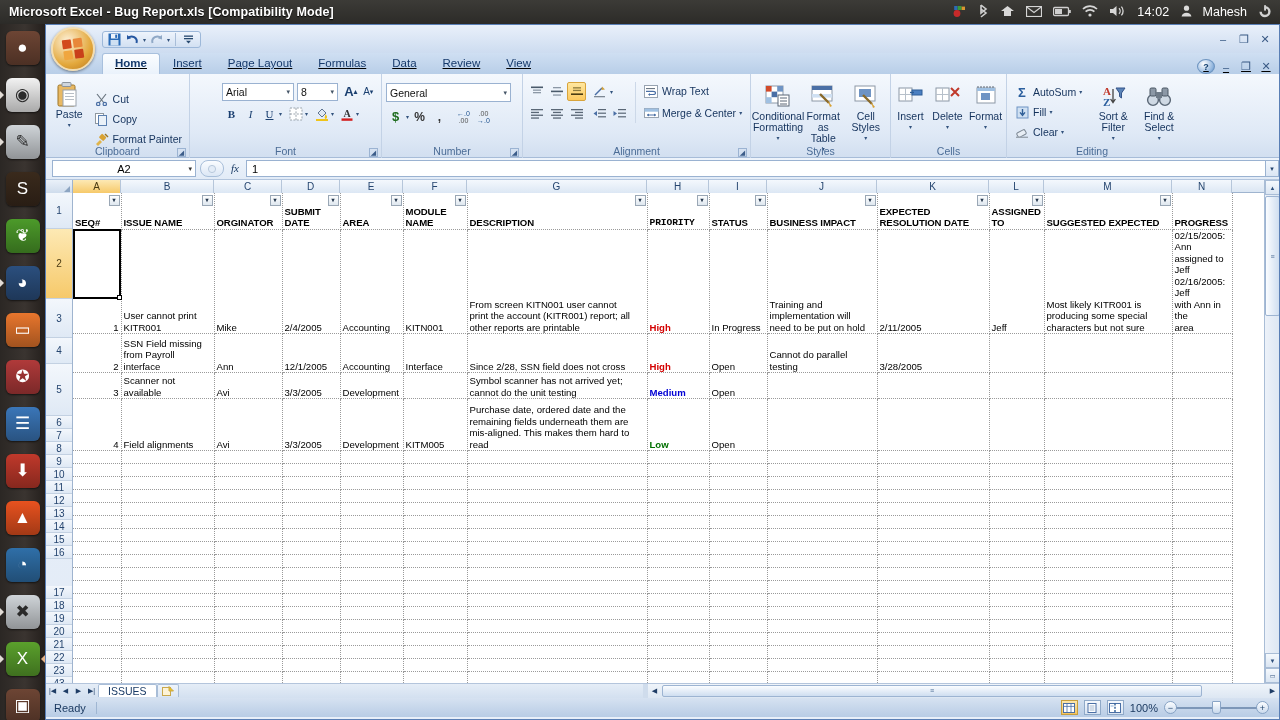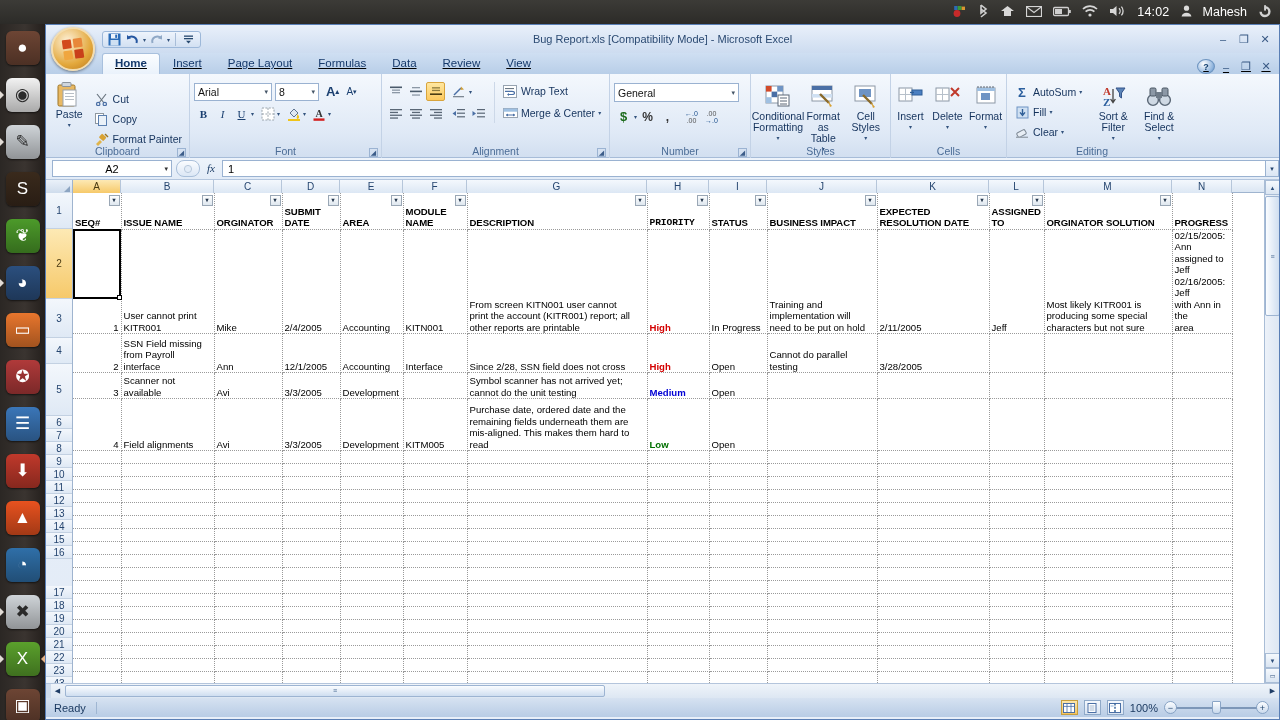--- a/index.html
+++ b/index.html
@@ -95,34 +95,34 @@
   .col{display:flex;flex-direction:column;justify-content:center;gap:2px;}
   .mini{display:flex;align-items:center;gap:3px;font-size:10.5px;
     color:#14325c;padding:1px 3px;white-space:nowrap;line-height:13px;}
   .bigbtn{display:flex;flex-direction:column;align-items:center;
     justify-content:flex-start;font-size:10.5px;color:#14325c;
     padding:2px 3px;width:46px;text-align:center;line-height:11px;}
   .sq16{width:16px;height:16px;display:inline-flex;align-items:center;
     justify-content:center;font-size:11px;}
   .sq28{width:28px;height:28px;display:inline-flex;align-items:center;
     justify-content:center;font-size:20px;}
-  .fbox{display:flex;align-items:center;gap:0;margin-bottom:3px;}
+  .fbox{display:flex;align-items:center;gap:0;margin-bottom:3px;margin-left:28px;}
   .inp{height:18px;border:1px solid #9ab2d1;background:#fff;font-size:10.5px;
     padding:0 3px;display:flex;align-items:center;color:#111;}
   .inp .car{margin-left:auto;font-size:7px;color:#456;padding-left:4px}
   .tbtn{width:19px;height:19px;border:1px solid transparent;display:flex;
     align-items:center;justify-content:center;font-size:11px;color:#1a3f70;}
   .tbtn.sel{background:linear-gradient(to bottom,#ffe7a0,#fcc95f);
     border:1px solid #d8a43c;border-radius:2px;}
   .caret{font-size:6px;color:#33537e;}
 
   
   #fbar{height:22px;background:linear-gradient(to bottom,#eef4fb,#e2ebf7);
     display:flex;align-items:center;border-bottom:1px solid #b3c5dd;}
-  #namebox{width:120px;height:17px;margin-left:6px;background:#fff;
+  #namebox{width:144px;height:17px;margin-left:6px;background:#fff;
     border:1px solid #9ab2d1;display:flex;align-items:center;
     justify-content:center;font-size:11px;position:relative;}
   #namebox .car{position:absolute;right:3px;font-size:7px;color:#333;}
   .fsep{width:24px;height:17px;margin-left:4px;display:flex;
     align-items:center;justify-content:center;
     background:linear-gradient(to bottom,#fafcff,#dce7f5);
     border:1px solid #a9bfda;border-radius:8px;}
   .fxbtn{width:22px;height:17px;display:flex;align-items:center;
     justify-content:center;font-size:11px;font-style:italic;color:#234;}
   #fcontent{flex:1;height:17px;background:#fff;border:1px solid #9ab2d1;
@@ -222,20 +222,21 @@
     font-size:9px;color:#24486f;display:flex;align-items:center;
     justify-content:center;z-index:2;}
   #zslider .zh{position:absolute;left:48px;width:9px;height:13px;z-index:2;
     background:linear-gradient(to bottom,#fdfefe,#c8d9ed);border:1px solid #8aa5c6;
     border-radius:1px 1px 3px 3px;}
 </style>
 </head>
 <body>
 
 <div id="unity-panel">
+  <div class="appname">Microsoft Excel - Bug Report.xls  [Compatibility Mode]</div>
   <div id="tray">
     <span class="g">
       <svg width="14" height="13" viewBox="0 0 14 13">
           <circle cx="4" cy="8.5" r="3.4" fill="#d42a2a"></circle>
           <rect x="4.5" y="1" width="4" height="4" fill="#3aa23a"></rect>
           <rect x="1.2" y="1" width="3.2" height="4" fill="#2b6fc4"></rect>
           <rect x="8.6" y="1.6" width="3.4" height="3.4" fill="#e8a030"></rect>
         </svg>
     </span>
     <span class="g">
@@ -374,21 +375,20 @@
       <span class="caret">▾</span>
       <span style="width:1px;height:13px;background:#a8bdd8;margin:0 2px"></span>
       <span class="qbtn">
         <svg width="11" height="11" viewBox="0 0 11 11">
             <rect x="1" y="1.5" width="9" height="1.3" fill="#27496f"></rect>
             <rect x="1" y="4" width="9" height="1.3" fill="#27496f"></rect>
             <path d="M3 6.8 L8 6.8 L5.5 9.6 Z" fill="#27496f"></path>
           </svg>
       </span>
     </div>
-    <div class="caption">Bug Report.xls  [Compatibility Mode] - Microsoft Excel</div>
     <div class="wctrl">
       <span>–</span>
       <span>❐</span>
       <span>✕</span>
     </div>
   </div>
 
   <div id="office-orb">
     <div class="sq">
         <i></i>
@@ -510,20 +510,45 @@
                 <rect x="1.5" y="11.4" width="11" height="2.4" fill="#d31f1f"></rect>
               </svg>
           </div>
           <div class="caret" style="align-self:center">▾</div>
         </div>
       </div>
       <div class="gl">Font</div>
       <div class="dlg">◢</div>
     </div>
 
+    <div class="grp" style="width:141px">
+      <div style="display:flex;flex-direction:column;padding-top:6px;gap:5px">
+        <div class="inp" style="width:125px;height:19px">
+          <span>General</span>
+          <span class="car">▾</span>
+        </div>
+        <div style="display:flex;align-items:center;gap:1px">
+          <div class="tbtn" style="font-weight:bold;color:#1c6b1c;font-size:13px">$</div>
+          <div class="caret" style="align-self:center">▾</div>
+          <div class="tbtn" style="font-weight:bold;font-size:12px;color:#333">%</div>
+          <div class="tbtn" style="font-weight:bold;font-size:12px;color:#333">,</div>
+          <div class="tbtn" style="margin-left:4px;font-size:7px;line-height:7px;flex-direction:column;display:flex">
+            <span style="color:#1c4f8c">←.0</span>
+              <span style="color:#555">.00</span>
+          </div>
+          <div class="tbtn" style="font-size:7px;line-height:7px;flex-direction:column;display:flex">
+            <span style="color:#555">.00</span>
+              <span style="color:#1c4f8c">→.0</span>
+          </div>
+        </div>
+      </div>
+      <div class="gl">Number</div>
+      <div class="dlg">◢</div>
+    </div>
+
     <div class="grp" style="width:228px">
       <div style="display:flex;padding-top:5px;gap:6px">
         <div style="display:flex;flex-direction:column;gap:3px">
           <div style="display:flex;gap:1px">
             <div class="tbtn">
               <svg width="14" height="13" viewBox="0 0 14 13">
                   <rect x="1" y="1.5" width="12" height="1.6" fill="#4a5a6b"></rect>
                   <rect x="3" y="4.5" width="8" height="1.3" fill="#8c98a6"></rect>
                   <rect x="3" y="7" width="8" height="1.3" fill="#8c98a6"></rect>
                 </svg>
@@ -615,45 +640,20 @@
                   <path d="M5 6.6 L3 8 L5 9.4 Z" fill="#4a6fa5"></path>
                   <path d="M10 6.6 L12 8 L10 9.4 Z" fill="#4a6fa5"></path>
                 </svg>
             </span>
             <span>Merge &amp; Center</span>
             <span class="caret">▾</span>
           </div>
         </div>
       </div>
       <div class="gl">Alignment</div>
-      <div class="dlg">◢</div>
-    </div>
-
-    <div class="grp" style="width:141px">
-      <div style="display:flex;flex-direction:column;padding-top:6px;gap:5px">
-        <div class="inp" style="width:125px;height:19px">
-          <span>General</span>
-          <span class="car">▾</span>
-        </div>
-        <div style="display:flex;align-items:center;gap:1px">
-          <div class="tbtn" style="font-weight:bold;color:#1c6b1c;font-size:13px">$</div>
-          <div class="caret" style="align-self:center">▾</div>
-          <div class="tbtn" style="font-weight:bold;font-size:12px;color:#333">%</div>
-          <div class="tbtn" style="font-weight:bold;font-size:12px;color:#333">,</div>
-          <div class="tbtn" style="margin-left:4px;font-size:7px;line-height:7px;flex-direction:column;display:flex">
-            <span style="color:#1c4f8c">←.0</span>
-              <span style="color:#555">.00</span>
-          </div>
-          <div class="tbtn" style="font-size:7px;line-height:7px;flex-direction:column;display:flex">
-            <span style="color:#555">.00</span>
-              <span style="color:#1c4f8c">→.0</span>
-          </div>
-        </div>
-      </div>
-      <div class="gl">Number</div>
       <div class="dlg">◢</div>
     </div>
 
     <div class="grp" style="width:140px">
       <div class="gbody" style="padding-top:4px;justify-content:center">
         <div class="bigbtn">
           <span class="sq28">
             <svg width="26" height="24" viewBox="0 0 26 24">
                 <rect x="1" y="1" width="17" height="17" fill="#fff" stroke="#8c98a6"></rect>
                 <rect x="1" y="1" width="5.6" height="5.6" fill="#d24a2a"></rect>
@@ -901,21 +901,21 @@
                 <td class="hdrcell"><span style="white-space: pre-line;">MODULE
 NAME</span><span class="filt">▾</span></td>
                 <td class="hdrcell"><span style="white-space: pre-line;">DESCRIPTION</span><span class="filt">▾</span></td>
                 <td class="hdrcell"><span style="white-space: pre-line; font-family: Liberation Mono, monospace;">PRIORITY</span><span class="filt">▾</span></td>
                 <td class="hdrcell"><span style="white-space: pre-line;">STATUS</span><span class="filt">▾</span></td>
                 <td class="hdrcell"><span style="white-space: pre-line;">BUSINESS IMPACT</span><span class="filt">▾</span></td>
                 <td class="hdrcell"><span style="white-space: pre-line;">EXPECTED
 RESOLUTION DATE</span><span class="filt">▾</span></td>
                 <td class="hdrcell"><span style="white-space: pre-line;">ASSIGNED
 TO</span><span class="filt">▾</span></td>
-                <td class="hdrcell"><span style="white-space: pre-line;">ORGINATOR SOLUTION</span><span class="filt">▾</span></td>
+                <td class="hdrcell"><span style="white-space: pre-line;">SUGGESTED EXPECTED</span><span class="filt">▾</span></td>
                 <td class="hdrcell"><span style="white-space: pre-line;">PROGRESS</span></td>
               </tr>
               <tr style="height: 70px;">
                 <td class="num"><span style="white-space: pre-line;">1</span></td>
                 <td><span style="white-space: pre-line;">User cannot print
 KITR001</span></td>
                 <td><span style="white-space: pre-line;">Mike</span></td>
                 <td><span style="white-space: pre-line;">2/4/2005</span></td>
                 <td><span style="white-space: pre-line;">Accounting</span></td>
                 <td><span style="white-space: pre-line;">KITN001</span></td>
@@ -1291,20 +1291,33 @@
     </div>
     <div id="vscroll">
       <div class="sbtn">▲</div>
       <div id="vthumb">≡</div>
       <div class="sbtn" style="position:absolute;bottom:15px">▼</div>
       <div class="sbtn" style="position:absolute;bottom:0">▭</div>
     </div>
   </div>
 
   <div id="hscrollrow">
+    <div id="tabsarea">
+      <span class="navb">|◀</span>
+      <span class="navb">◀</span>
+      <span class="navb">▶</span>
+      <span class="navb">▶|</span>
+      <span class="shtab">ISSUES</span>
+      <span class="shtab newsheet">
+        <svg width="12" height="10" viewBox="0 0 12 10">
+            <rect x="0.5" y="1.5" width="8" height="8" fill="#fdf3d6" stroke="#c9a84c"></rect>
+            <path d="M7 0.5 L11.5 5 L7 5 Z" fill="#f0c419" stroke="#c9a84c"></path>
+          </svg>
+      </span>
+    </div>
     <div id="hsplit"></div>
     <div id="hsbar">
       <span class="navb" style="position:absolute;left:0">◀</span>
       <div id="hthumb">≡</div>
       <span class="navb" style="position:absolute;right:0">▶</span>
     </div>
   </div>
 
   <div id="statusbar">
     <span class="ready">Ready</span>

